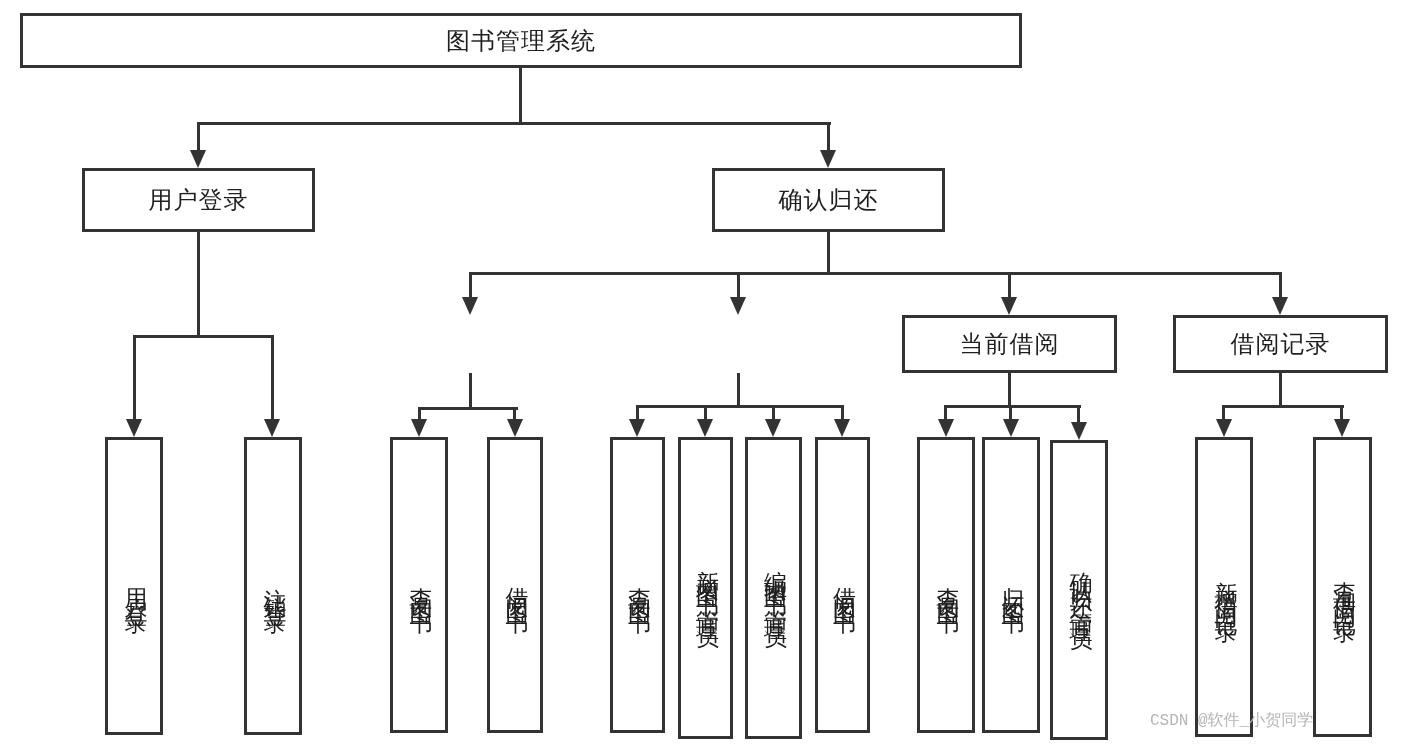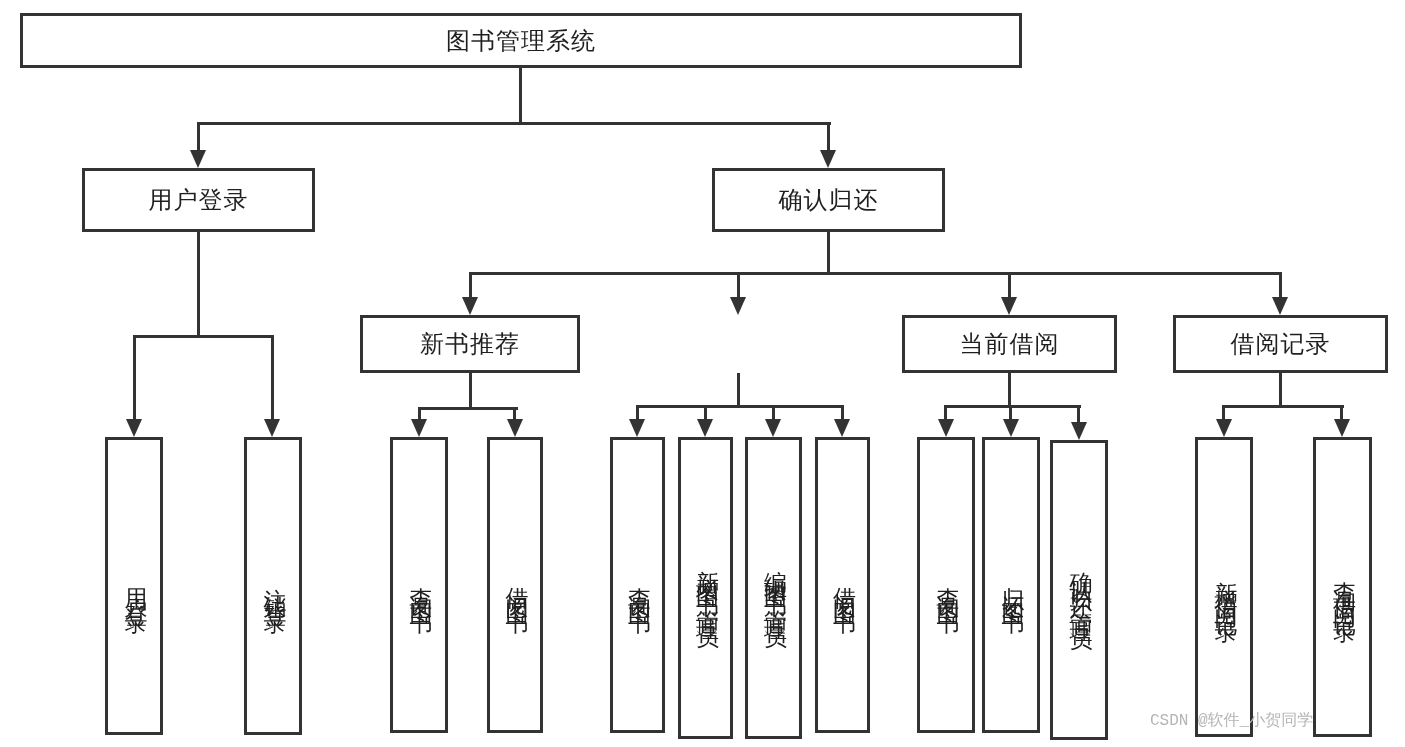--- a/index.html
+++ b/index.html
@@ -39,21 +39,20 @@
 </head>
 <body>
 
 <div id="canvas">
 
   <div class="hbox" style="left:20px;top:13px;width:1002px;height:55px;">图书管理系统</div>
 
   <div class="hbox" style="left:82px;top:168px;width:233px;height:64px;">用户登录</div>
   <div class="hbox" style="left:712px;top:168px;width:233px;height:64px;">确认归还</div>
 
-  <div class="hbox" style="left:360px;top:315px;width:220px;height:58px;">新书推荐</div>
   <div class="hbox" style="left:902px;top:315px;width:215px;height:58px;text-align:center;">当前借阅</div>
   <div class="hbox" style="left:1173px;top:315px;width:215px;height:58px;">借阅记录</div>
 
   <div class="vbox" style="left:105px;top:437px;width:58px;height:298px;">
     <span class="vtext">用户登录</span>
   </div>
   <div class="vbox" style="left:244px;top:437px;width:58px;height:298px;">
     <span class="vtext">注销登录</span>
   </div>
 

